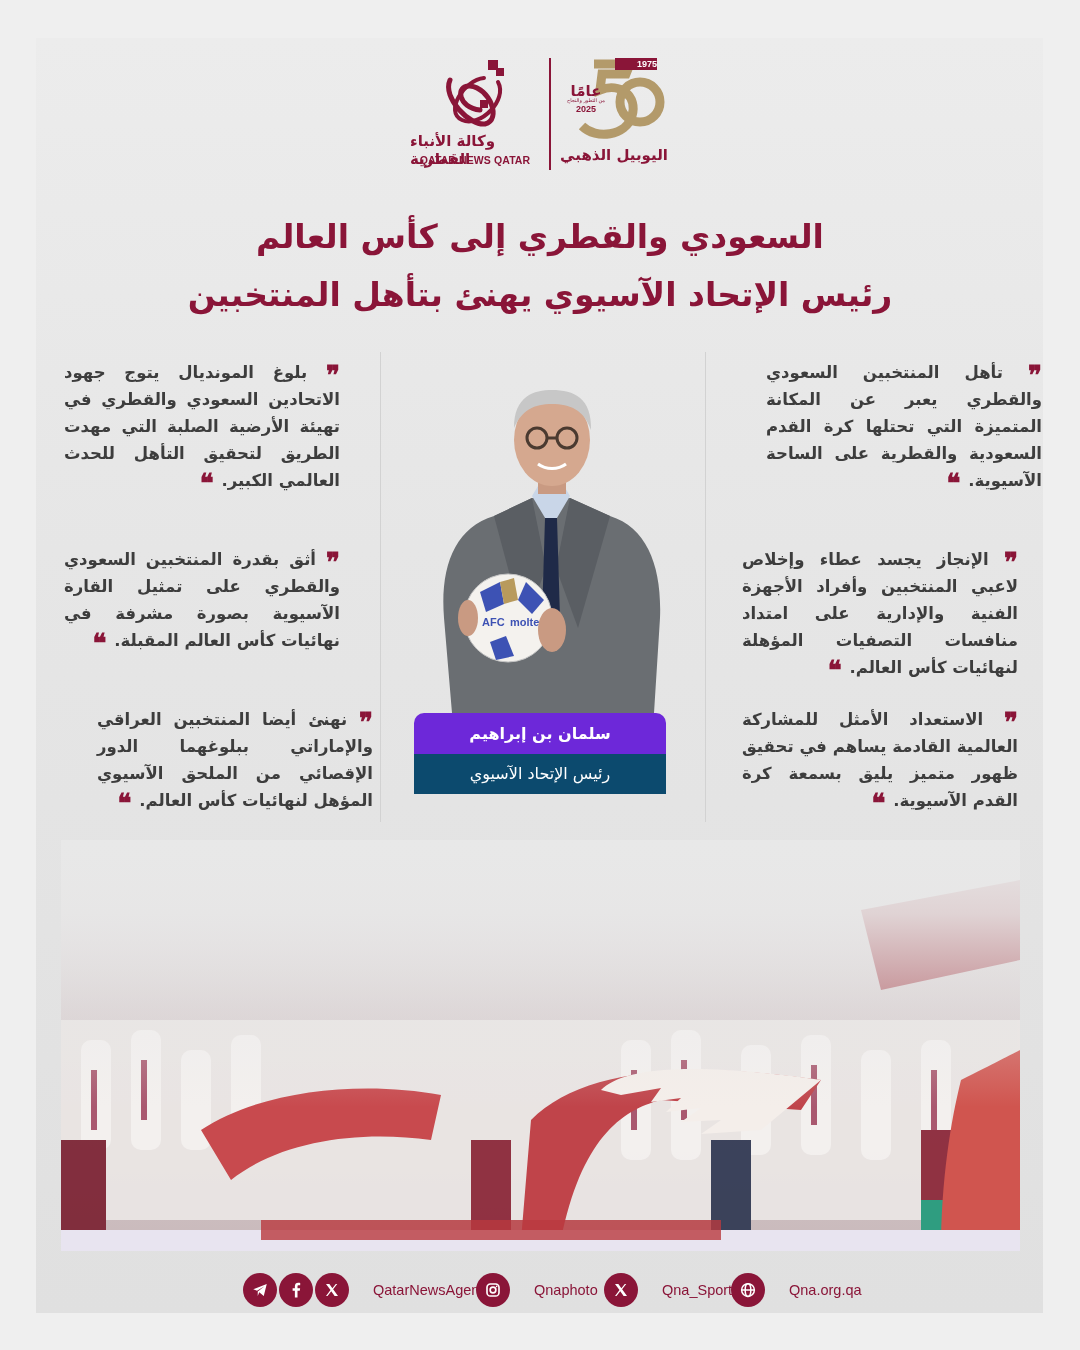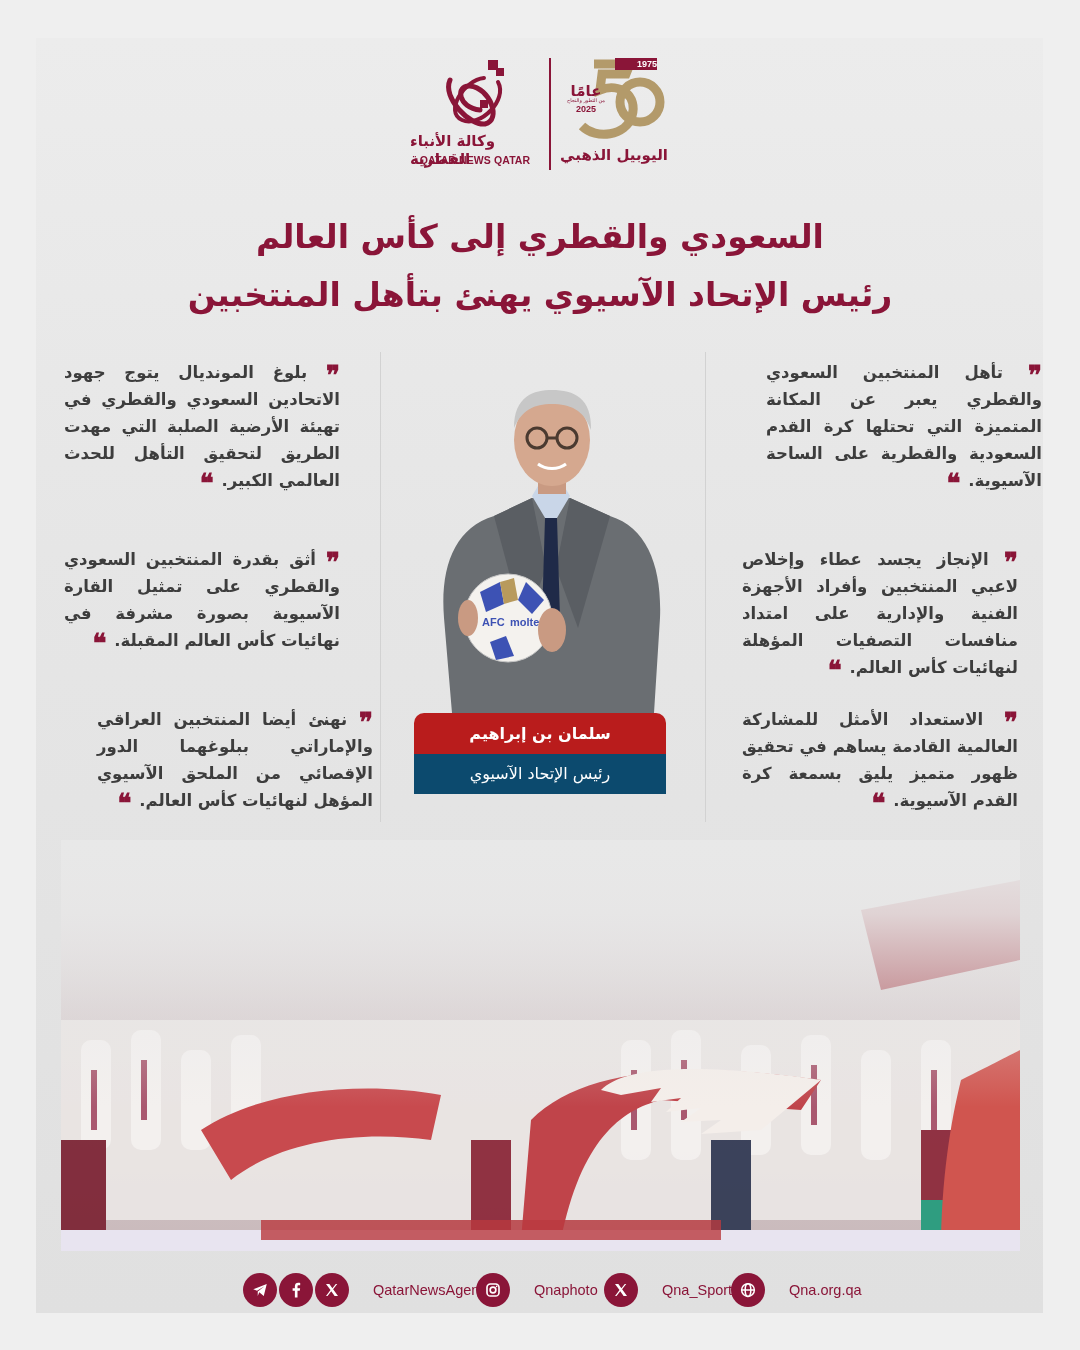--- a/index.html
+++ b/index.html
@@ -40,21 +40,21 @@
   
   .col-divider { position: absolute; top: 352px; width: 1px; height: 470px; background: #d2d2d2; }
   .quote { position: absolute; width: 276px; direction: rtl; text-align: justify; text-align-last: right;
     font-size: 16.5px; line-height: 27px; color: #3d3d3d; font-weight: bold; }
   .q-mark { color: #8a1538; font-family: "DejaVu Serif", serif; font-weight: bold; font-size: 26px; line-height: 0; vertical-align: -6px; }
   .q-mark.close { margin-right: 2px; }
 
   
   .portrait { position: absolute; left: 434px; top: 368px; width: 234px; height: 345px; }
   .name-card { position: absolute; left: 414px; top: 713px; width: 252px; height: 81px; border-radius: 10px 10px 0 0; overflow: hidden; }
-  .name-top { height: 41px; background: #b91c1c; color: #fff; text-align: center; direction: rtl;
+  .name-top { height: 41px; background: #6d28d9; color: #fff; text-align: center; direction: rtl;
     font-weight: bold; font-size: 16px; line-height: 41px; }
   .name-bot { height: 40px; background: #0c4a6e; color: #fff; text-align: center; direction: rtl;
     font-size: 16px; line-height: 40px; }
 
   
   .crowd { position: absolute; left: 61px; top: 840px; width: 959px; height: 411px; overflow: hidden;
     background: linear-gradient(180deg, #e6e3e3 0%, #d8cfd0 40%, #c9b9bb 100%); }
   .crowd-fade { position: absolute; left: 0; top: 0; width: 100%; height: 100%;
     background: linear-gradient(180deg, rgba(232,232,232,1) 0%, rgba(232,232,232,0.85) 18%, rgba(232,232,232,0.35) 42%, rgba(232,232,232,0) 65%); }
 

